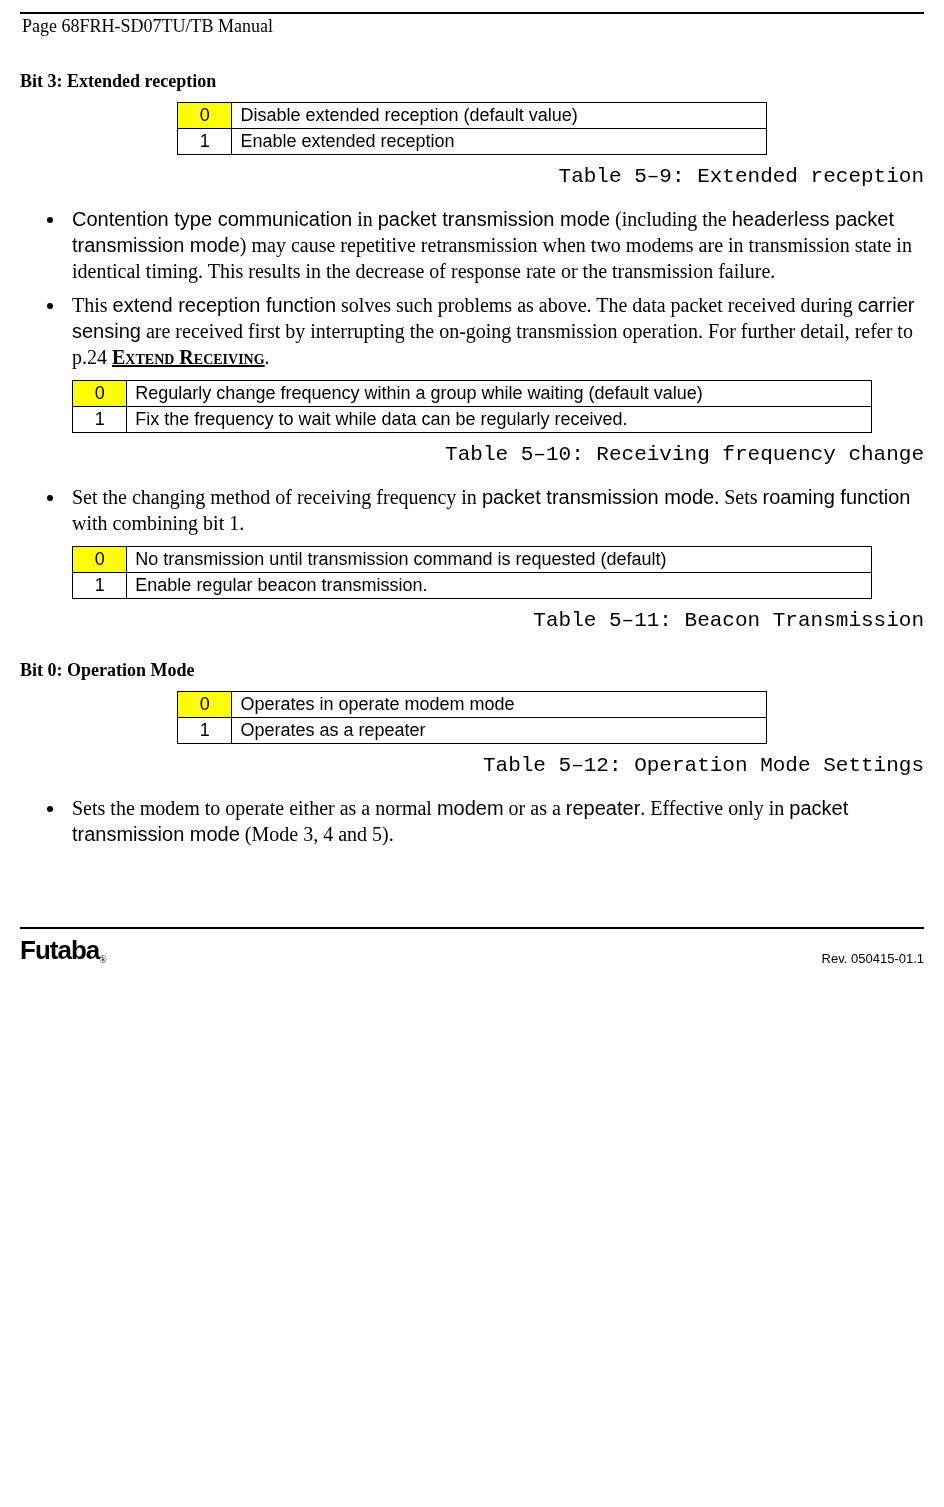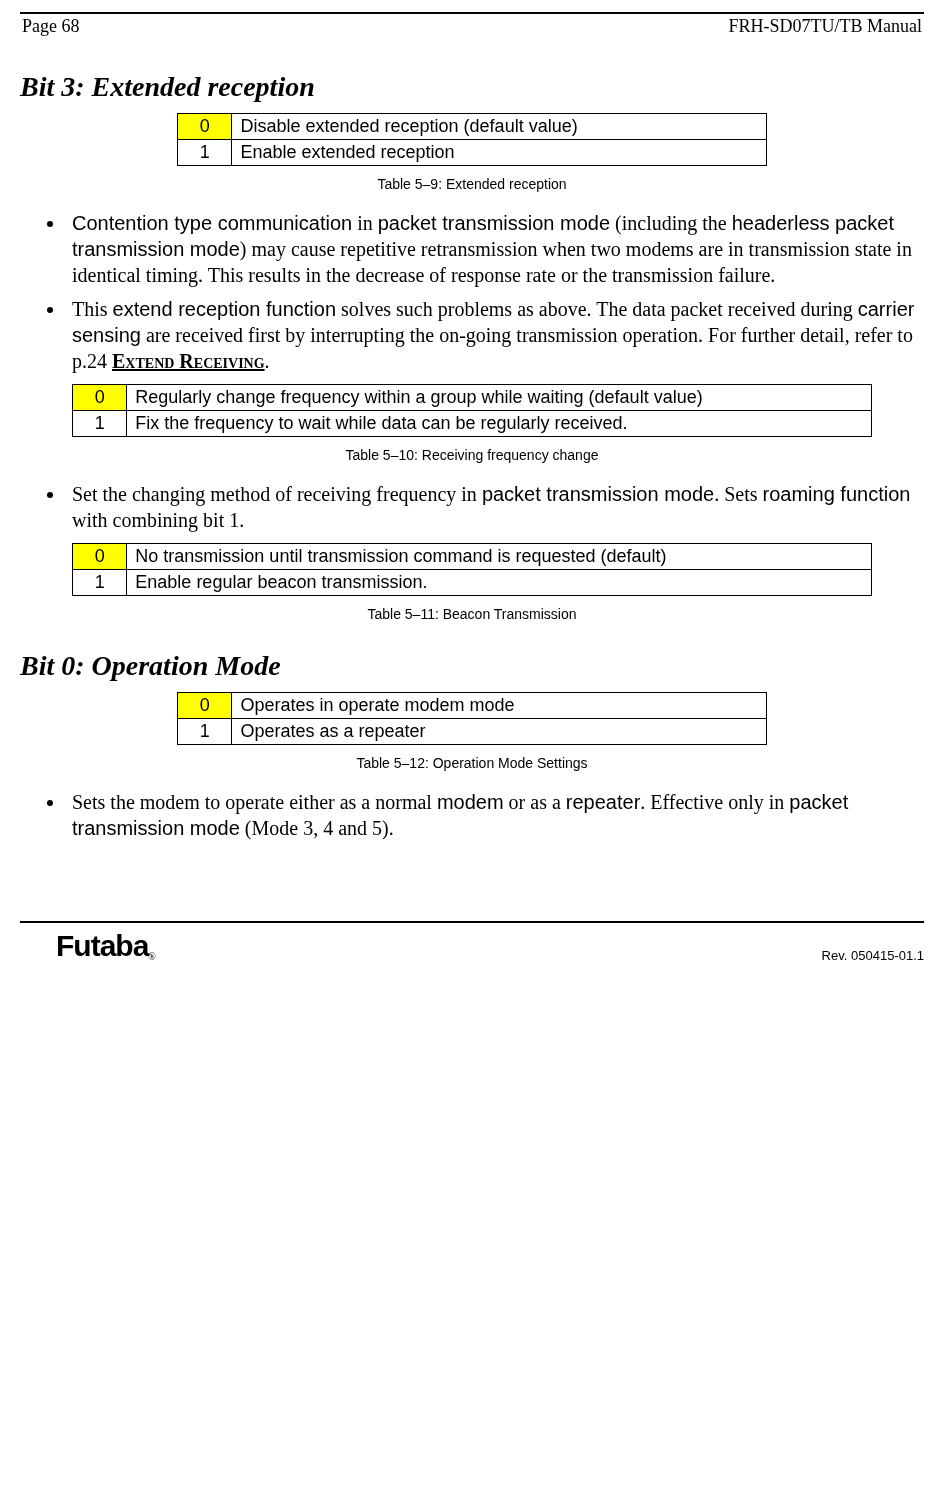--- a/index.html
+++ b/index.html
@@ -13,30 +13,28 @@
   }
   .page {
     padding: 0 20px 10px 20px;
   }
   .header-line {
     border-top: 2px solid #000;
     margin: 12px 0 2px 0;
   }
   .header-row {
     display: flex;
-    justify-content: space-between;
     font-size: 18px;
     padding: 0 2px 6px 2px;
   }
   h3.section-heading {
     font-family: "Times New Roman", Times, serif;
     font-weight: bold;
-    font-size: 28px;
+    font-size: 18px;
     margin: 28px 0 10px 0;
-    font-style: italic;
   }
   .bit-table {
     border-collapse: collapse;
     margin: 8px auto 10px auto;
     font-family: Arial, Helvetica, sans-serif;
     font-size: 18px;
   }
   .bit-table td {
     border: 1px solid #000;
     padding: 2px 8px;
@@ -44,23 +42,23 @@
   }
   .bit-table td.key {
     width: 54px;
     text-align: center;
   }
   .bit-table td.desc {}
   .hl {
     background: #ffff00;
   }
   .caption {
-    text-align: center;
-    font-family: Liberation Sans, sans-serif;
-    font-size: 14px;
+    text-align: right;
+    font-family: Liberation Mono, monospace;
+    font-size: 21px;
     margin: 10px 0 18px 0;
   }
   ul.bullets {
     list-style: disc;
     padding-left: 46px;
     margin: 8px 0 10px 0;
   }
   ul.bullets li {
     font-size: 20px;
     line-height: 1.3;
@@ -82,23 +80,22 @@
     margin-bottom: 6px;
   }
   .footer-row {
     display: flex;
     justify-content: space-between;
     align-items: flex-end;
   }
   .logo-text {
     font-family: Arial, Helvetica, sans-serif;
     font-weight: 900;
-    font-size: 30px;
+    font-size: 26px;
     letter-spacing: -1px;
-    margin-left: 36px;
   }
   .logo-r {
     font-size: 10px;
     vertical-align: sub;
   }
   .rev-text {
     font-family: Arial, Helvetica, sans-serif;
     font-size: 13px;
   }
   .w-590 { width: 590px; }

